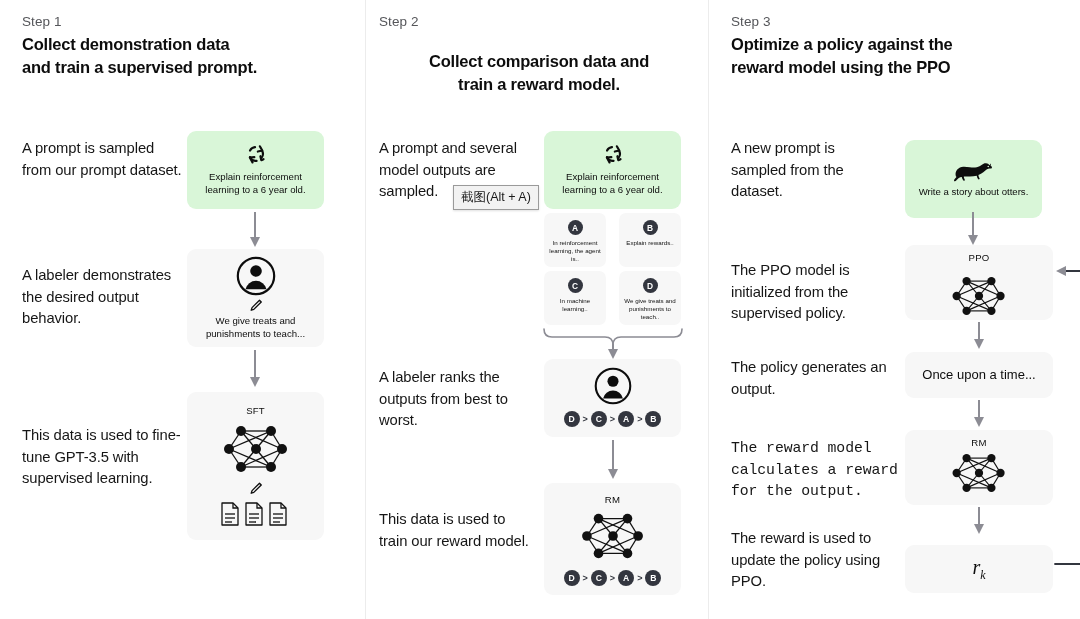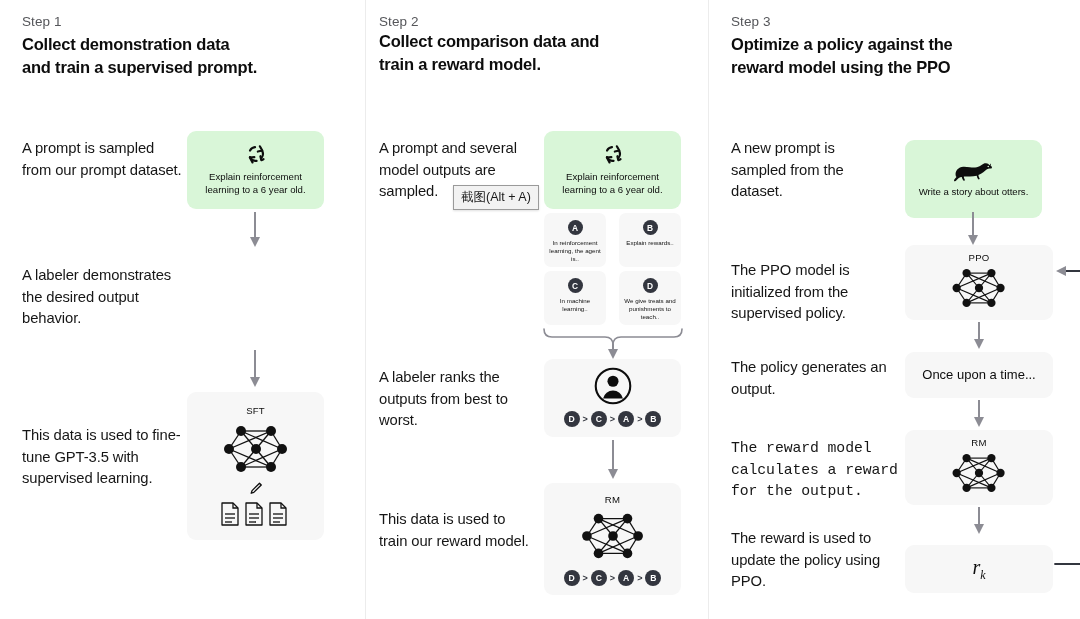--- a/index.html
+++ b/index.html
@@ -175,20 +175,35 @@
       <div class="card-text">Explain reinforcement learning to a 6 year old.</div>
     </div>
 
     <span class="arrow" style="left:248px;top:212px;">
       <svg width="14" height="36" viewBox="0 0 14 36">
         <line x1="7" y1="0" x2="7" y2="27" stroke="#8c8c94" stroke-width="2"></line>
         <polygon points="7,35 2,25 12,25" fill="#8c8c94"></polygon>
       </svg>
     </span>
 
+    <div class="card" style="left:187px;top:249px;width:137px;height:98px;">
+      <span style="margin-bottom:1px;">
+        <svg width="40" height="40" viewBox="0 0 44 44">
+          <circle cx="22" cy="22" r="20" fill="none" stroke="#0d0d0d" stroke-width="2.4"></circle>
+          <circle cx="22" cy="16.5" r="6.4" fill="#0d0d0d"></circle>
+          <path d="M10.5 36.5a11.8 11.8 0 0 1 23 0z" fill="#0d0d0d"></path>
+        </svg>
+      </span>
+      <span style="margin:1px 0 3px;">
+        <svg width="14" height="14" viewBox="0 0 16 16" fill="none" stroke="#0d0d0d" stroke-width="1.5">
+          <path d="M12 2.5l2 2-8.5 8.5L2.5 14l1-3z" stroke-linejoin="round"></path>
+        </svg>
+      </span>
+      <div class="card-text">We give treats and punishments to teach...</div>
+    </div>
 
     <span class="arrow" style="left:248px;top:350px;">
       <svg width="14" height="38" viewBox="0 0 14 38">
         <line x1="7" y1="0" x2="7" y2="29" stroke="#8c8c94" stroke-width="2"></line>
         <polygon points="7,37 2,27 12,27" fill="#8c8c94"></polygon>
       </svg>
     </span>
 
     <div class="card" style="left:187px;top:392px;width:137px;height:148px;justify-content:flex-start;padding-top:13px;">
       <div class="card-title">SFT</div>
@@ -251,21 +266,21 @@
           </g>
         </svg>
       </span>
     </div>
   </div>
 
   <div class="col c2">
 
     <div class="step-label" style="left:13px;top:14px;">Step 2</div>
 
-    <div class="step-title" style="left:13px;top:30px;width:320px;">
+    <div class="step-title" style="left:13px;top:50px;width:320px;text-align:center;">
       <div>Collect comparison data and</div>
       <div>train a reward model.</div>
     </div>
 
     <div class="narr" style="left:13px;top:138px;width:155px;">A prompt and several model outputs are sampled.</div>
     <div class="narr" style="left:13px;top:367px;width:160px;">A labeler ranks the outputs from best to worst.</div>
     <div class="narr" style="left:13px;top:509px;width:155px;">This data is used to train our reward model.</div>
 
     <div class="card green" style="left:178px;top:131px;width:137px;height:78px;">
       <span style="margin-bottom:6px;">
@@ -399,21 +414,21 @@
       <div class="card-text">Write a story about otters.</div>
     </div>
 
     <span class="arrow" style="left:257px;top:212px;">
       <svg width="14" height="34" viewBox="0 0 14 34">
         <line x1="7" y1="0" x2="7" y2="25" stroke="#8c8c94" stroke-width="2"></line>
         <polygon points="7,33 2,23 12,23" fill="#8c8c94"></polygon>
       </svg>
     </span>
 
-    <div class="card" style="left:196px;top:245px;width:148px;height:75px;justify-content:flex-start;padding-top:7px;">
+    <div class="card" style="left:196px;top:245px;width:148px;height:75px;justify-content:space-between;padding-top:7px;">
       <div class="card-title">PPO</div>
       <span style="margin-top:1px;">
         <svg width="62" height="48" viewBox="0 0 74 58">
           <g stroke="#111" stroke-width="1.4">
             <line x1="22" y1="11" x2="10" y2="29"></line>
               <line x1="22" y1="11" x2="37" y2="29"></line>
               <line x1="22" y1="11" x2="63" y2="29"></line>
             <line x1="52" y1="11" x2="10" y2="29"></line>
               <line x1="52" y1="11" x2="37" y2="29"></line>
               <line x1="52" y1="11" x2="63" y2="29"></line>

